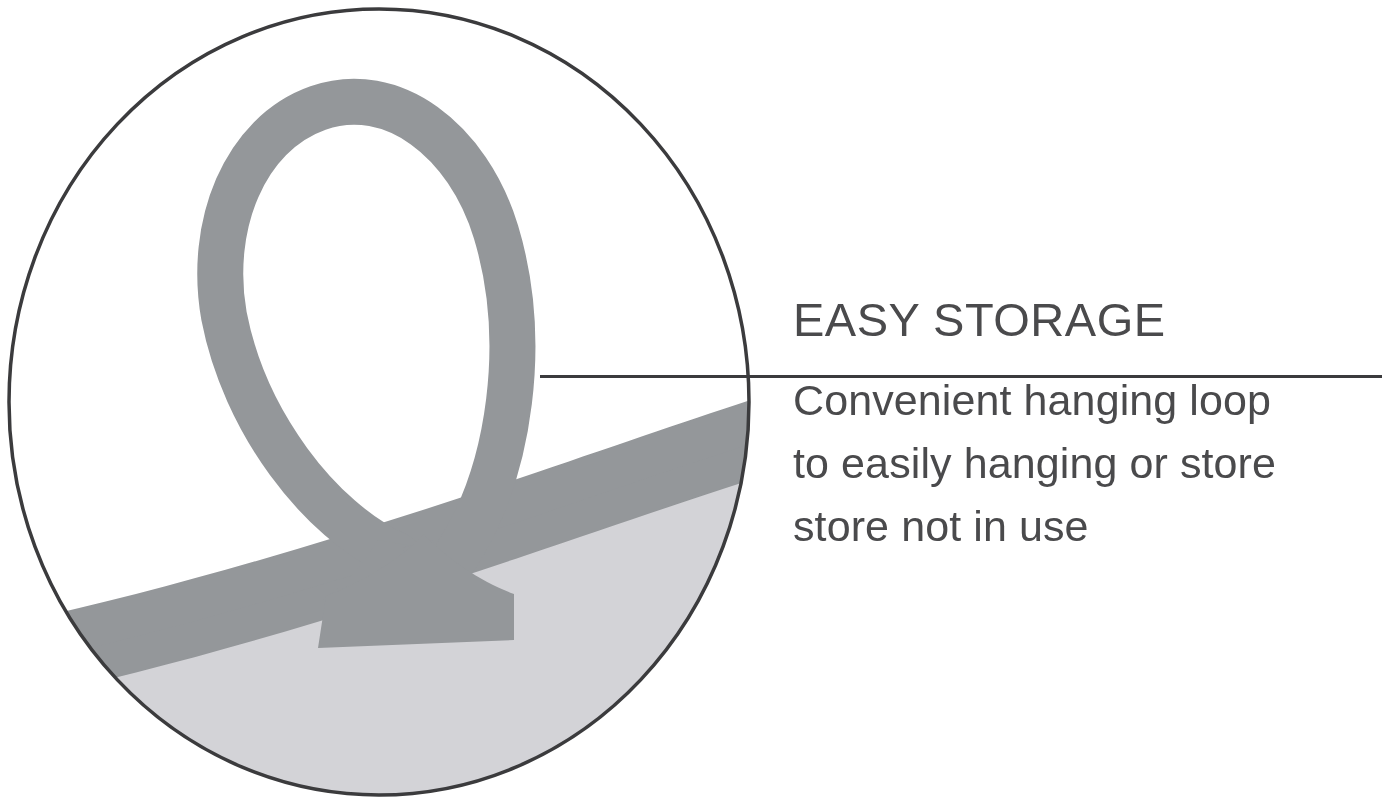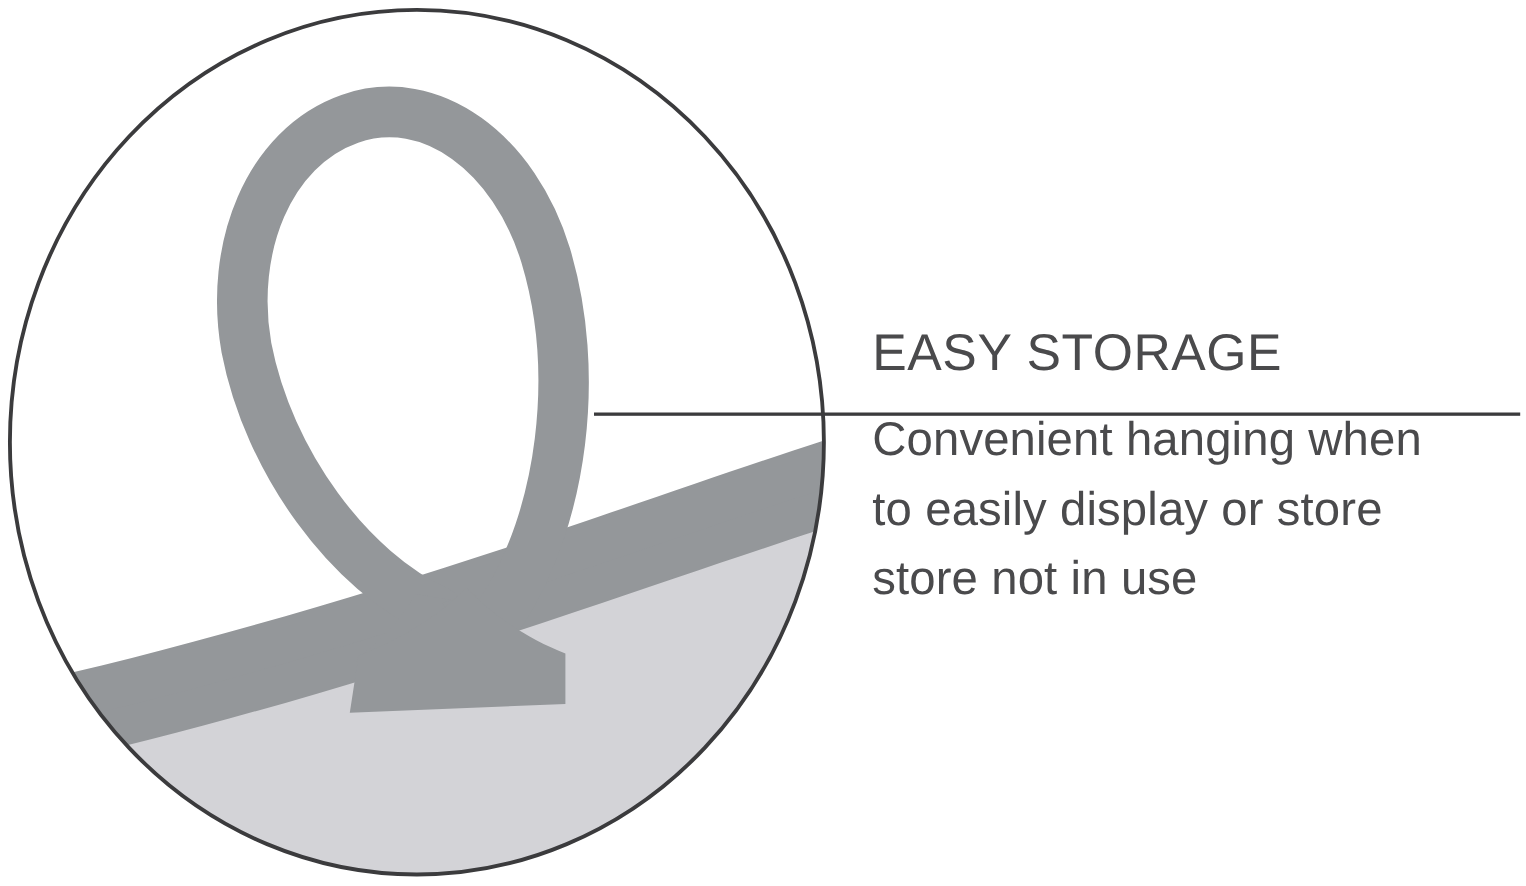--- a/index.html
+++ b/index.html
@@ -131,19 +131,19 @@
     </g>
 
     <ellipse cx="379" cy="402" rx="370" ry="393" fill="none" stroke="#3b3b3d" stroke-width="3.5"></ellipse>
   </svg>
 
   <div id="connector-rule"></div>
 
   <div id="text-block">
     <h1 id="feature-title">EASY STORAGE</h1>
     <p id="feature-description">
-      <span class="desc-line">Convenient hanging when</span>
-      <span class="desc-line">to easily display or store</span>
+      <span class="desc-line">Convenient hanging loop</span>
+      <span class="desc-line">to easily hanging or store</span>
       <span class="desc-line">store not in use</span>
     </p>
   </div>
 
 </div>
 
 </body></html>

